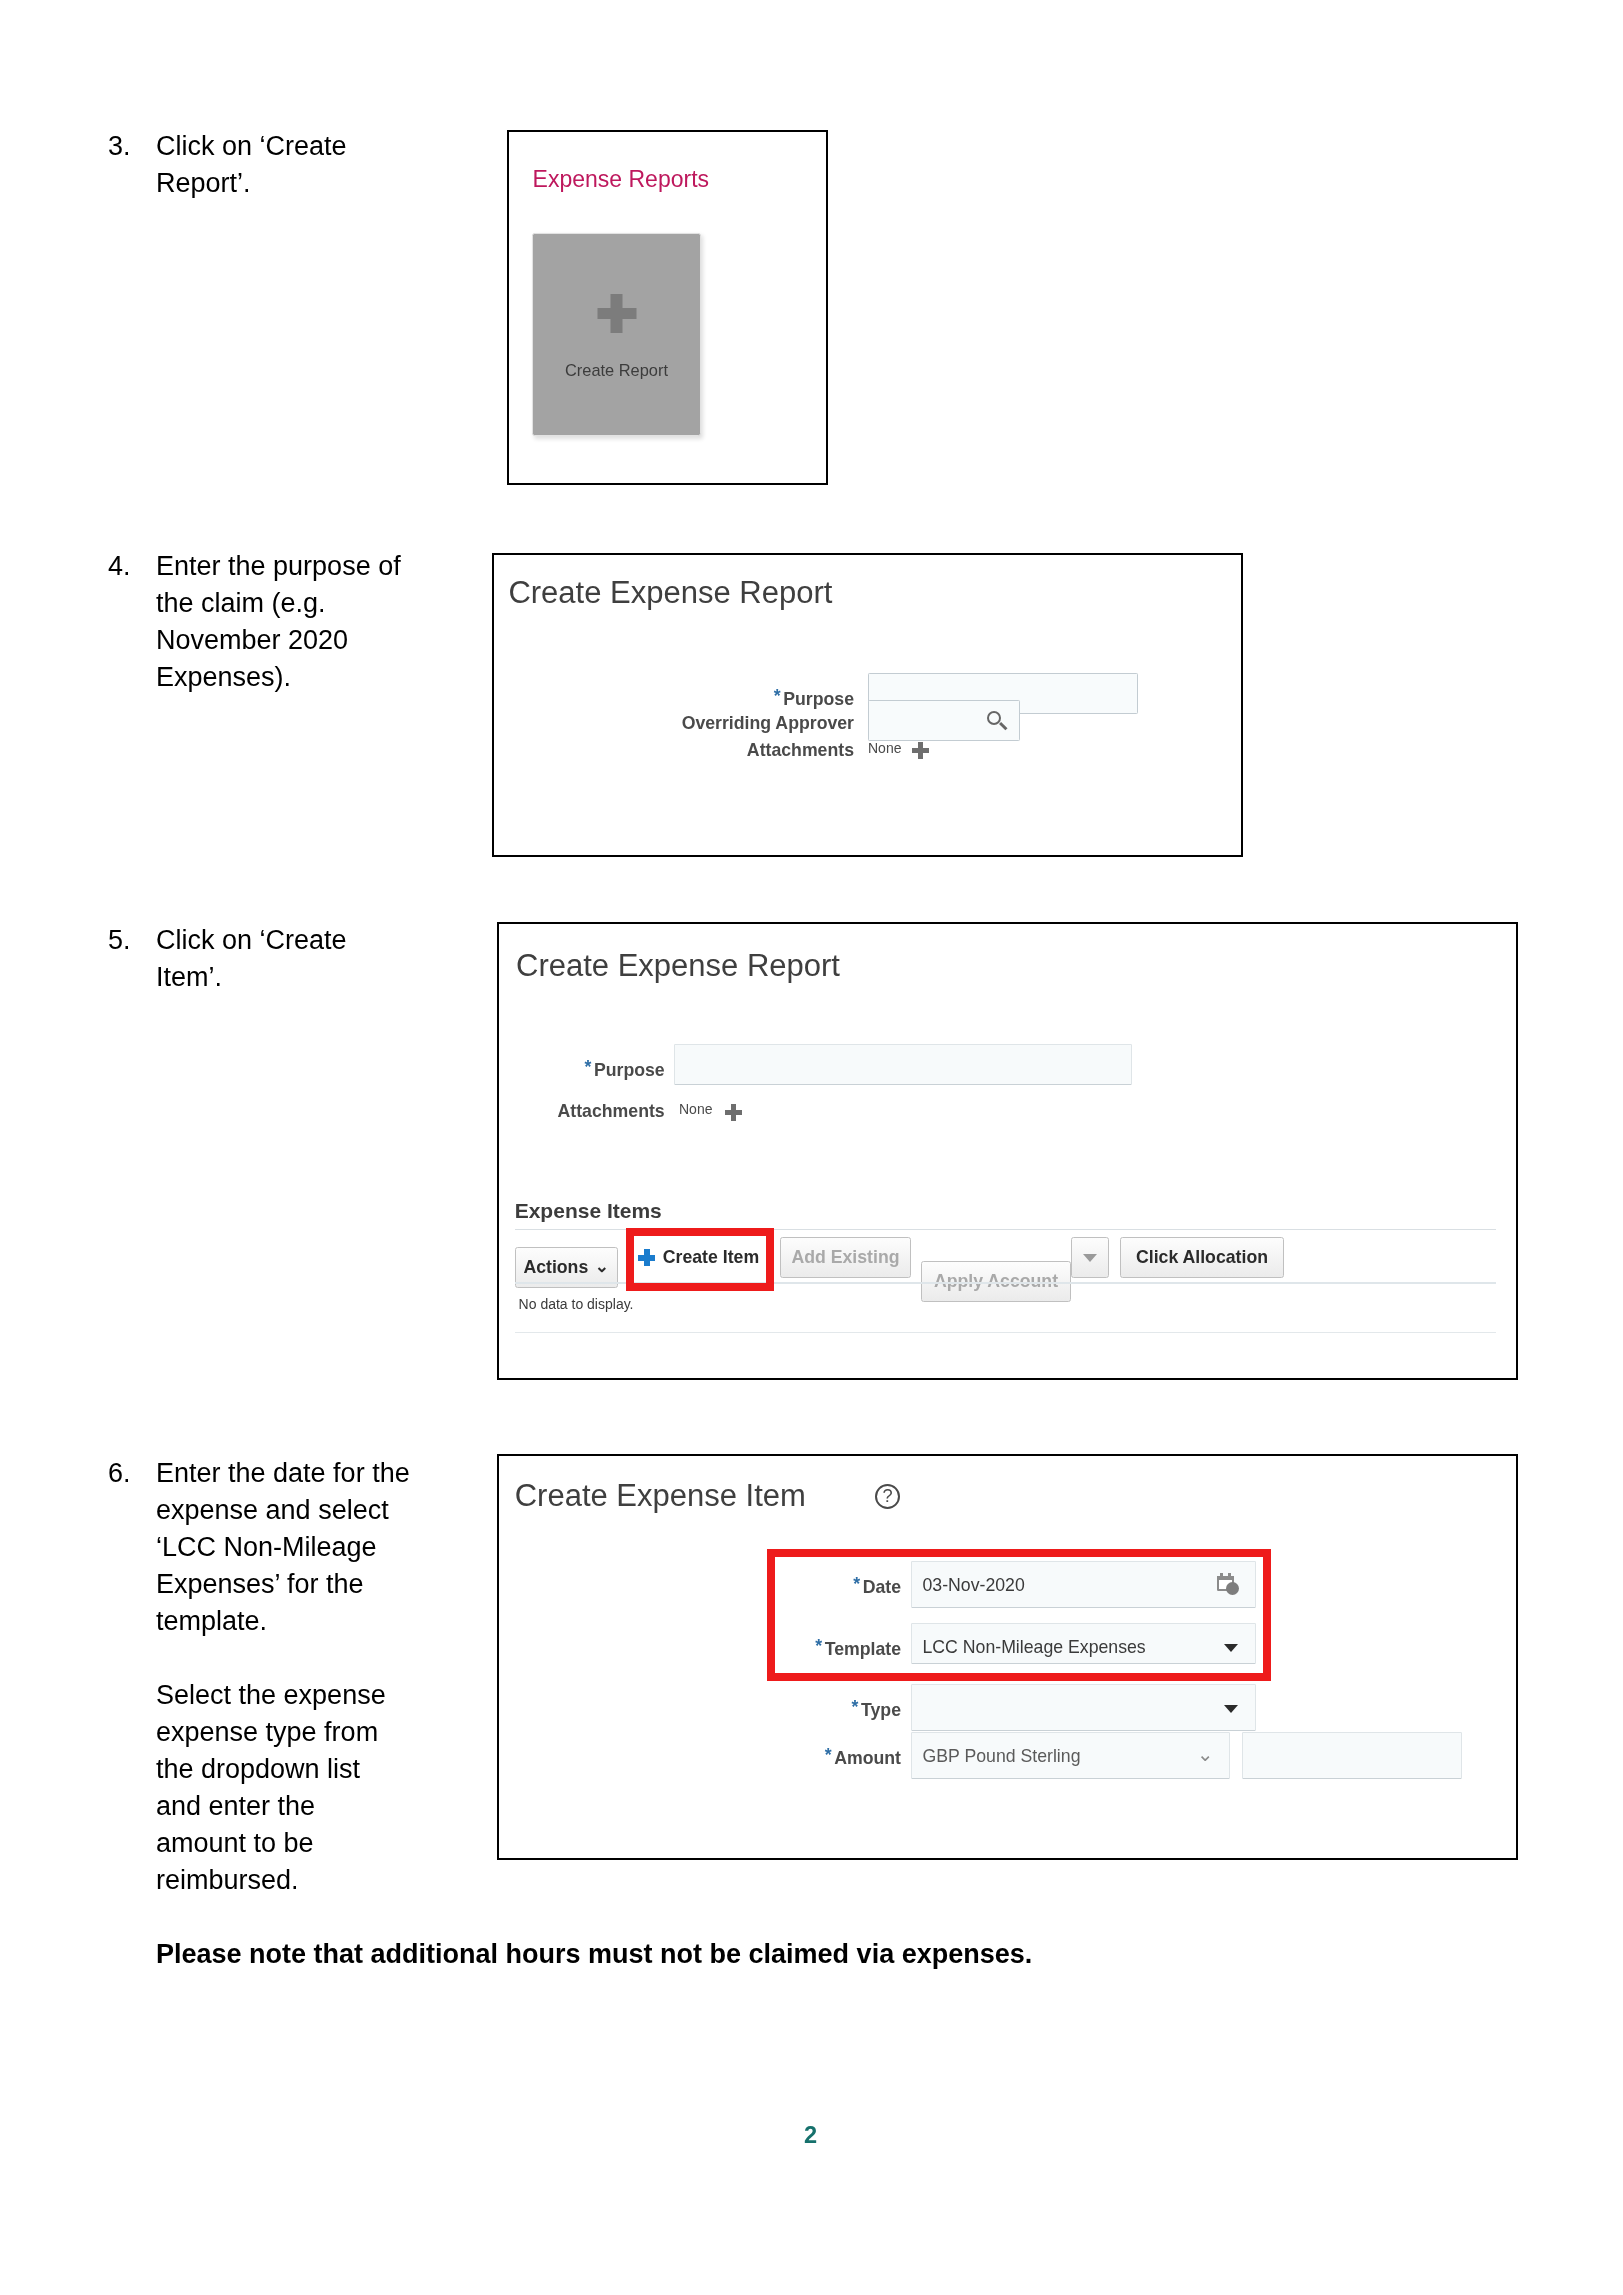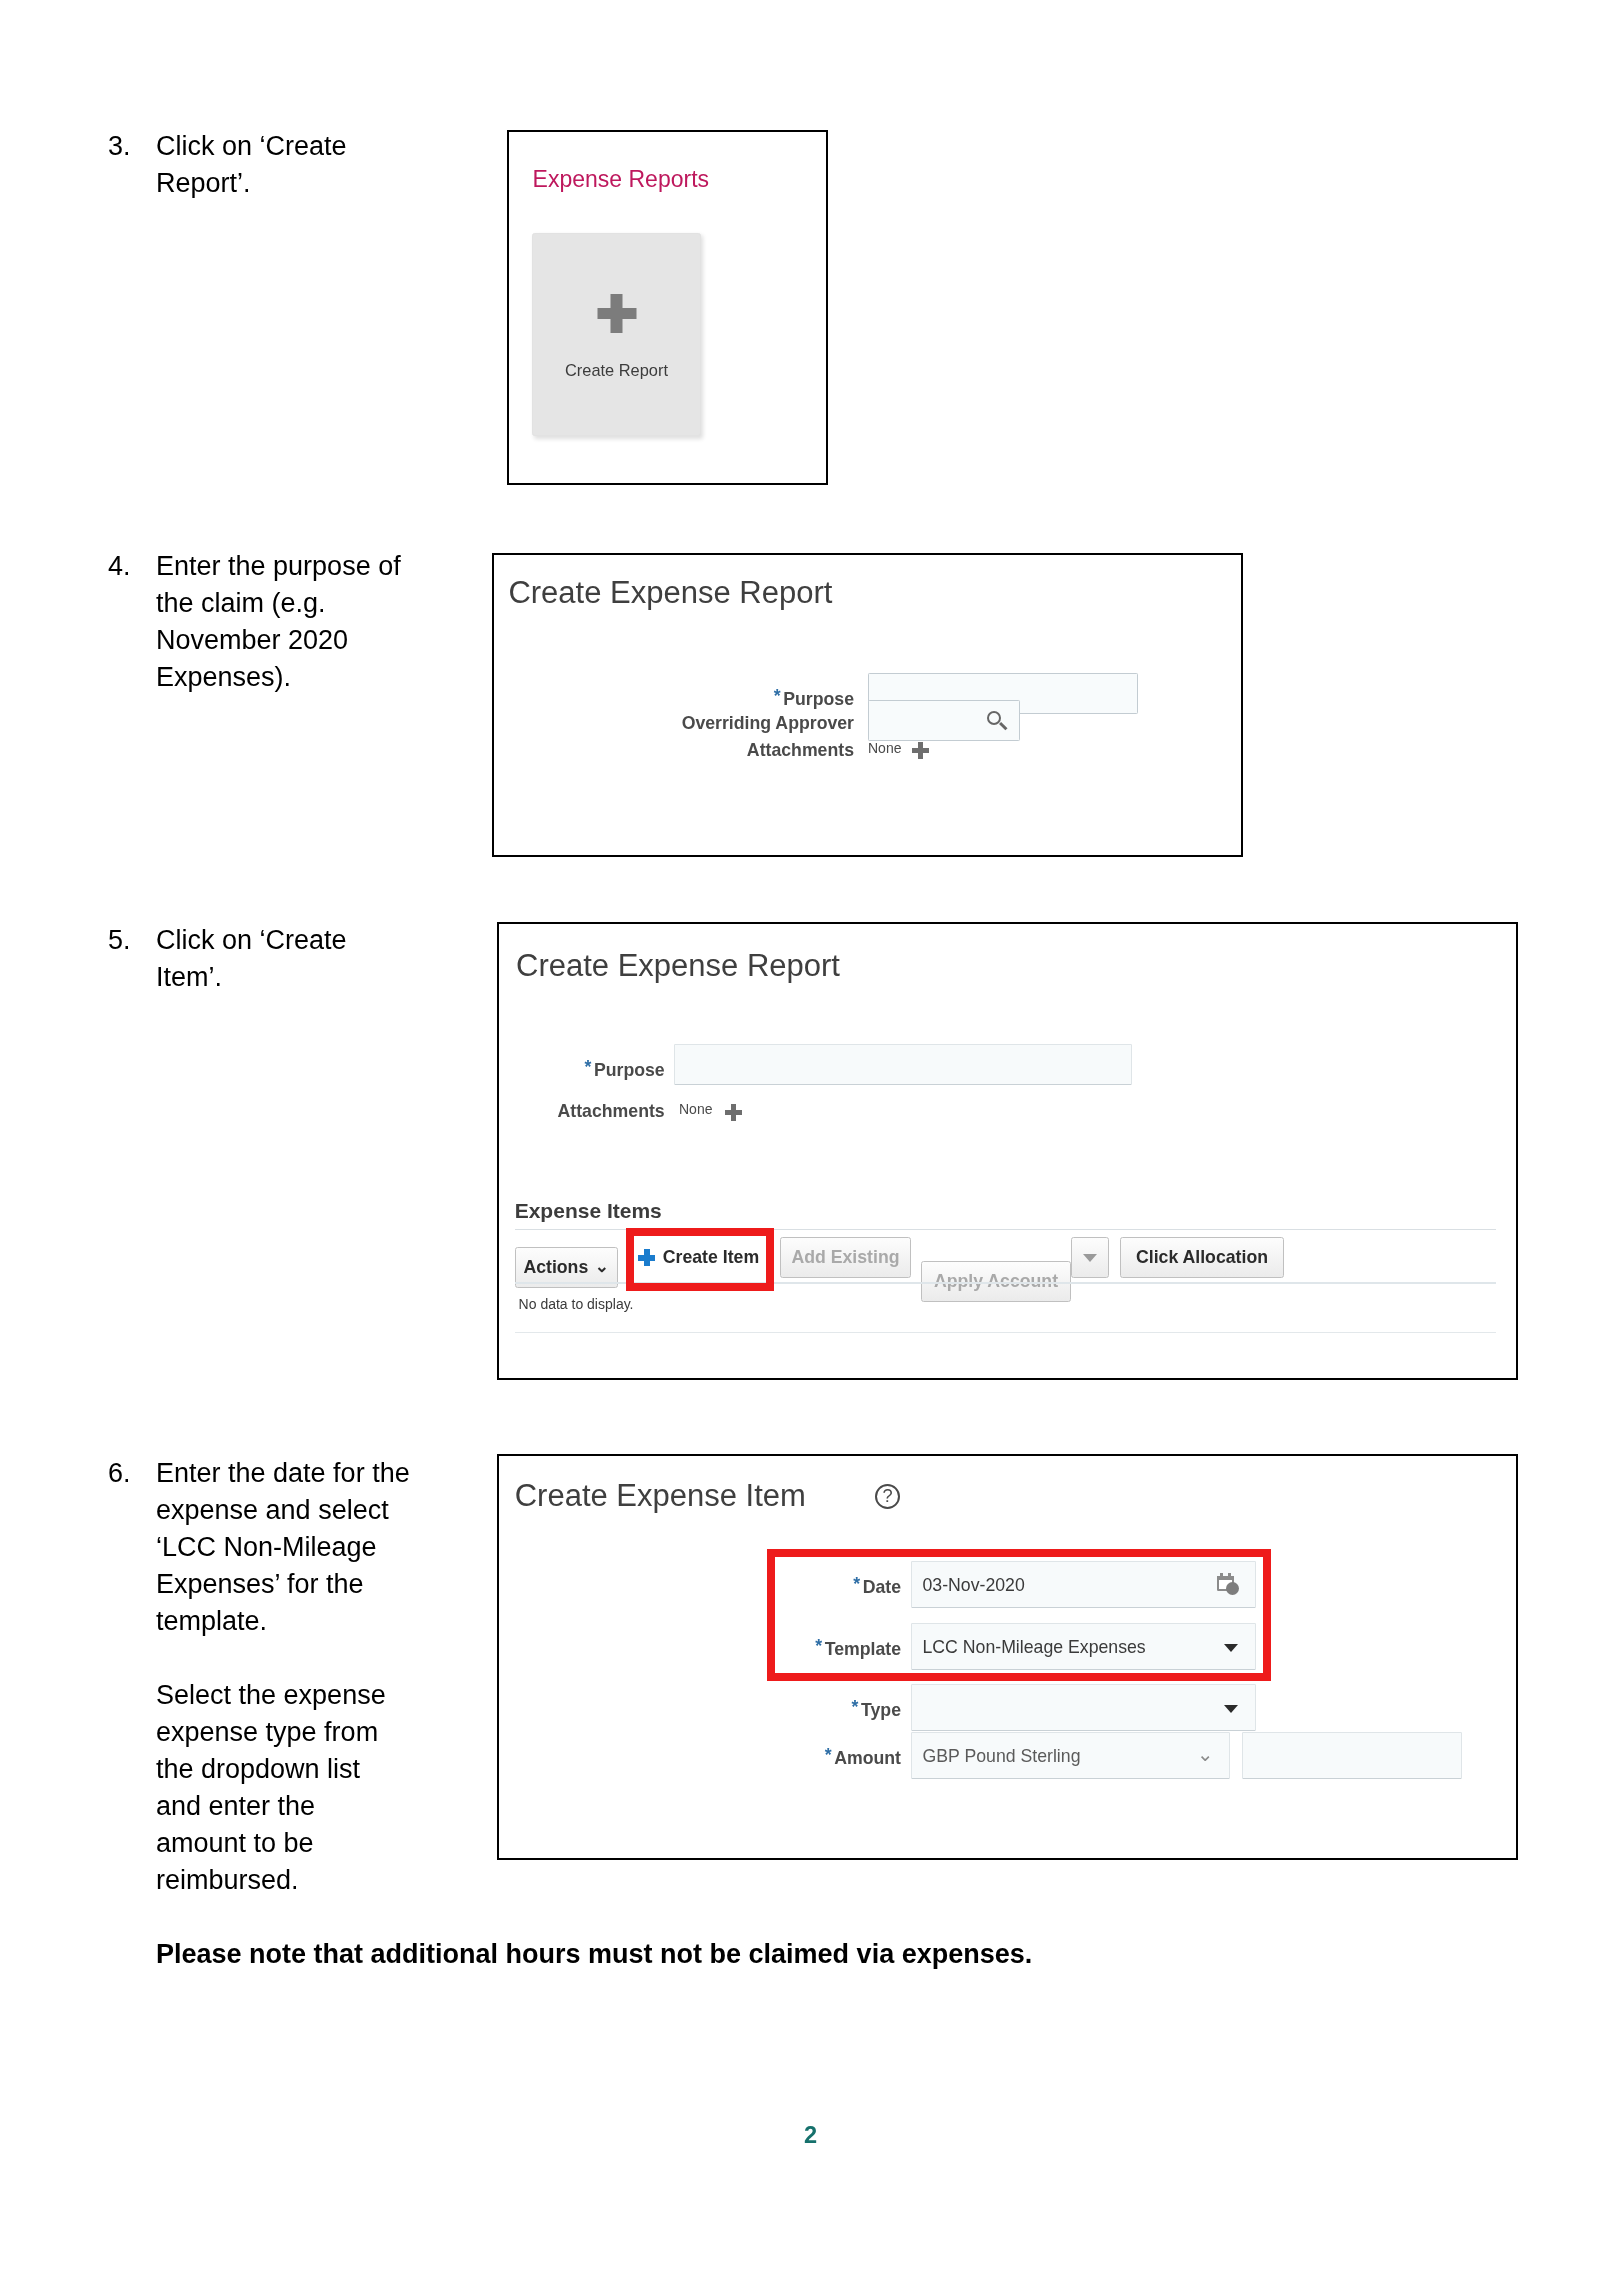--- a/index.html
+++ b/index.html
@@ -69,21 +69,21 @@
   }
 
   
   .infolet-title {
     position: absolute;
     font-size: 23px;
     color: #be185d;
   }
   .create-card {
     position: absolute;
-    background: #e5e5e5;
+    background: #a3a3a3;
     border: 0.7px solid #e2e2e2;
     border-radius: 2.6px;
     box-shadow: 2px 2.6px 4.6px rgba(0,0,0,0.13);
   }
   .plus-big {
     position: absolute;
     left: 50%;
     transform: translateX(-50%);
   }
   .plus-big .hbar, .plus-big .vbar { position: absolute; background: #7c7c7c; }
@@ -417,21 +417,21 @@
         <div class="top"></div>
       <div class="peg1"></div>
         <div class="peg2"></div>
       <div class="clock"></div>
     </div>
   </div>
 
   <div class="form-label" style="left:196px; top:180px; width:206px;">
     <span class="req-star">*</span><span>Template</span>
   </div>
-  <div class="field flat" style="left:412px; top:167px; width:345px; height:47px;">
+  <div class="field flat" style="left:412px; top:167px; width:345px; height:41px;">
     <div class="field-text" style="left:10.5px; top:13px;">LCC Non-Mileage Expenses</div>
     <div class="caret-dn" style="right:17px; top:20px;"></div>
   </div>
 
   <div class="form-label" style="left:196px; top:241px; width:206px;">
     <span class="req-star">*</span><span>Type</span>
   </div>
   <div class="field flat" style="left:412px; top:228px; width:345px; height:47px;">
     <div class="field-text" style="left:10.5px; top:13px;"></div>
     <div class="caret-dn" style="right:17px; top:20px;"></div>

